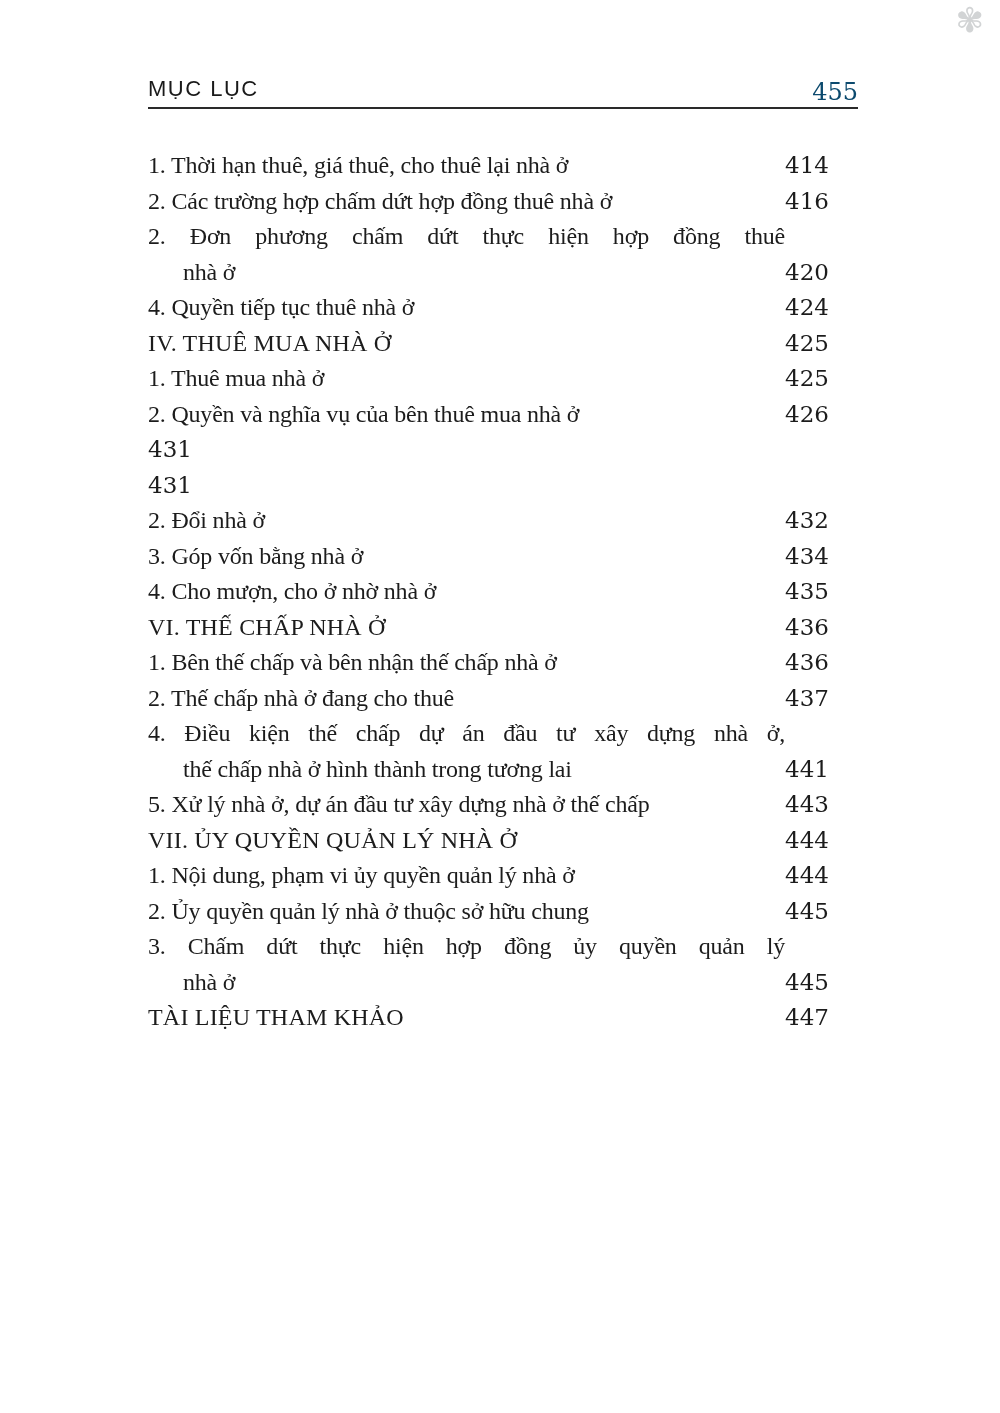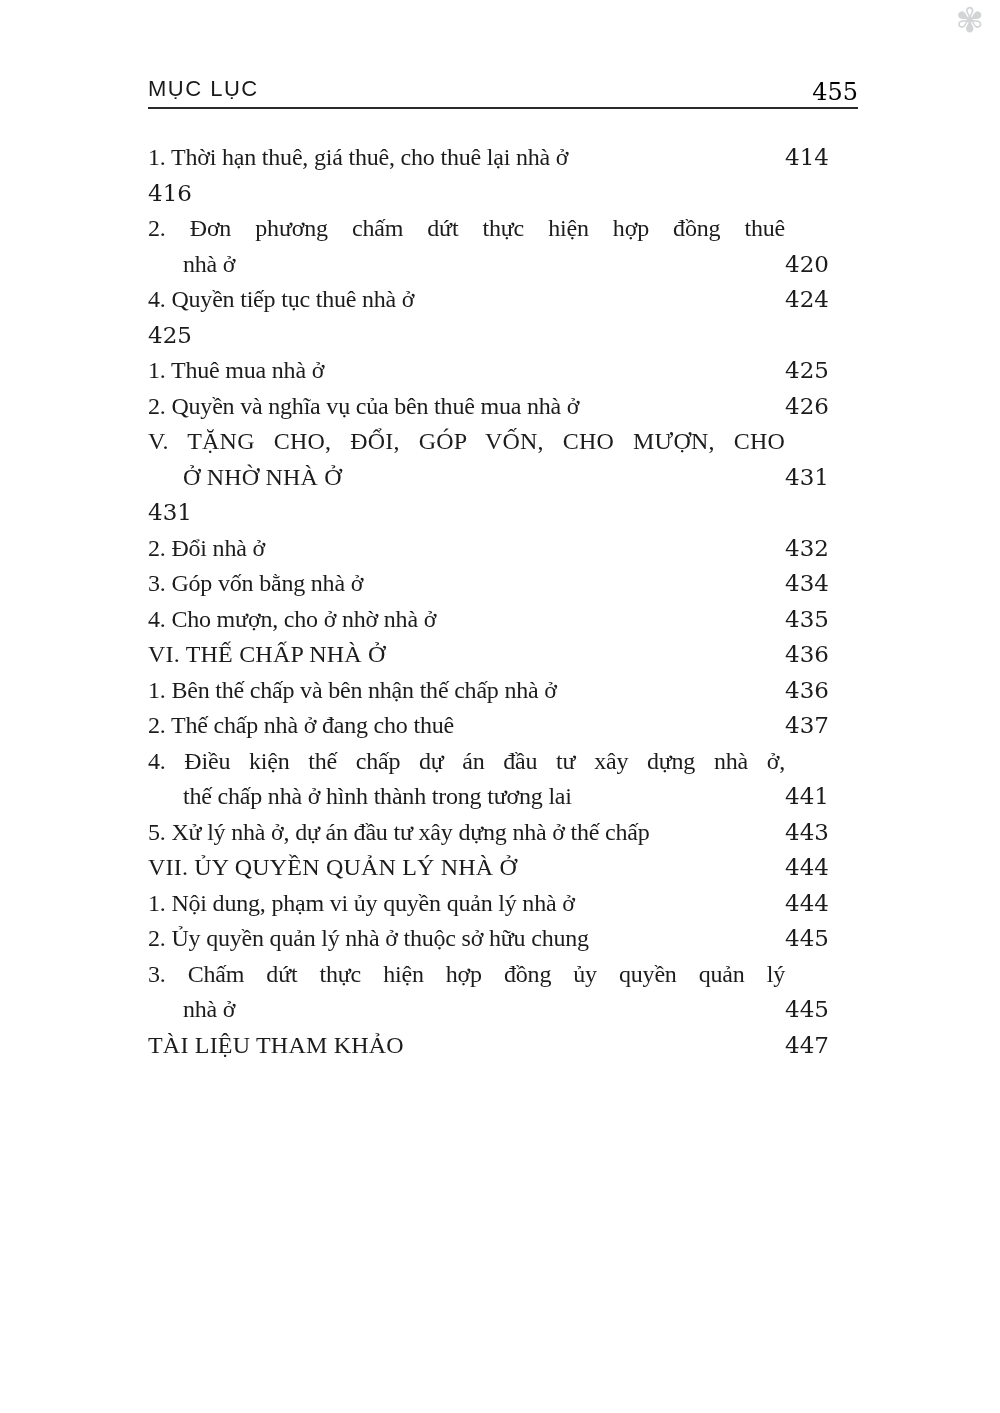--- a/index.html
+++ b/index.html
@@ -40,36 +40,36 @@
     font-size: 22px;
     letter-spacing: 1.5px;
     color: #1a1a1a;
   }
   .header-pageno {
     position: absolute;
     right: 0;
     bottom: 0;
     font-family: "DejaVu Serif", serif;
     font-size: 24px;
-    color: #000000;
+    color: #0c4a6e;
   }
   .header-rule {
     position: absolute;
     left: 148px;
     top: 107px;
     width: 710px;
     height: 2px;
     background: #2a2a2a;
   }
 
   
   .toc {
     position: absolute;
     left: 148px;
-    top: 140px;
+    top: 148px;
     width: 710px;
     font-size: 24px;
     letter-spacing: -0.2px;
     line-height: 35.5px;
   }
   .entry {
     display: flex;
     align-items: flex-end;
   }
   .etext { width: 637px; }
@@ -102,58 +102,62 @@
 
 <div class="toc" id="toc">
     <div class="entry">
     <div class="etext">
       <div class="eline l0">1. Thời hạn thuê, giá thuê, cho thuê lại nhà ở</div>
 
     </div>
     <div class="epage">414</div>
   </div>
     <div class="entry">
+    <div class="etext">
+      <div class="eline l0">2. Các trường hợp chấm dứt hợp đồng thuê nhà ở</div>
+
+    </div>
     <div class="epage">416</div>
   </div>
     <div class="entry">
     <div class="etext">
       <div class="eline l0 just">2. Đơn phương chấm dứt thực hiện hợp đồng thuê</div>
       <div class="eline cont l1">nhà ở</div>
     </div>
     <div class="epage">420</div>
   </div>
     <div class="entry">
     <div class="etext">
       <div class="eline l0">4. Quyền tiếp tục thuê nhà ở</div>
 
     </div>
     <div class="epage">424</div>
   </div>
     <div class="entry heading">
+    <div class="etext">
+      <div class="eline l0">IV. THUÊ MUA NHÀ Ở</div>
+
+    </div>
     <div class="epage">425</div>
   </div>
     <div class="entry">
     <div class="etext">
       <div class="eline l0">1. Thuê mua nhà ở</div>
 
     </div>
     <div class="epage">425</div>
   </div>
     <div class="entry">
     <div class="etext">
       <div class="eline l0">2. Quyền và nghĩa vụ của bên thuê mua nhà ở</div>
 
     </div>
     <div class="epage">426</div>
   </div>
     <div class="entry heading">
-    <div class="etext">
-      <div class="eline l0 just">V. TẶNG CHO, ĐỔI, GÓP VỐN, CHO MƯỢN, CHO</div>
-      <div class="eline cont l1">Ở NHỜ NHÀ Ở</div>
-    </div>
     <div class="epage">431</div>
   </div>
     <div class="entry">
     <div class="epage">431</div>
   </div>
     <div class="entry">
     <div class="etext">
       <div class="eline l0">2. Đổi nhà ở</div>
 
     </div>

